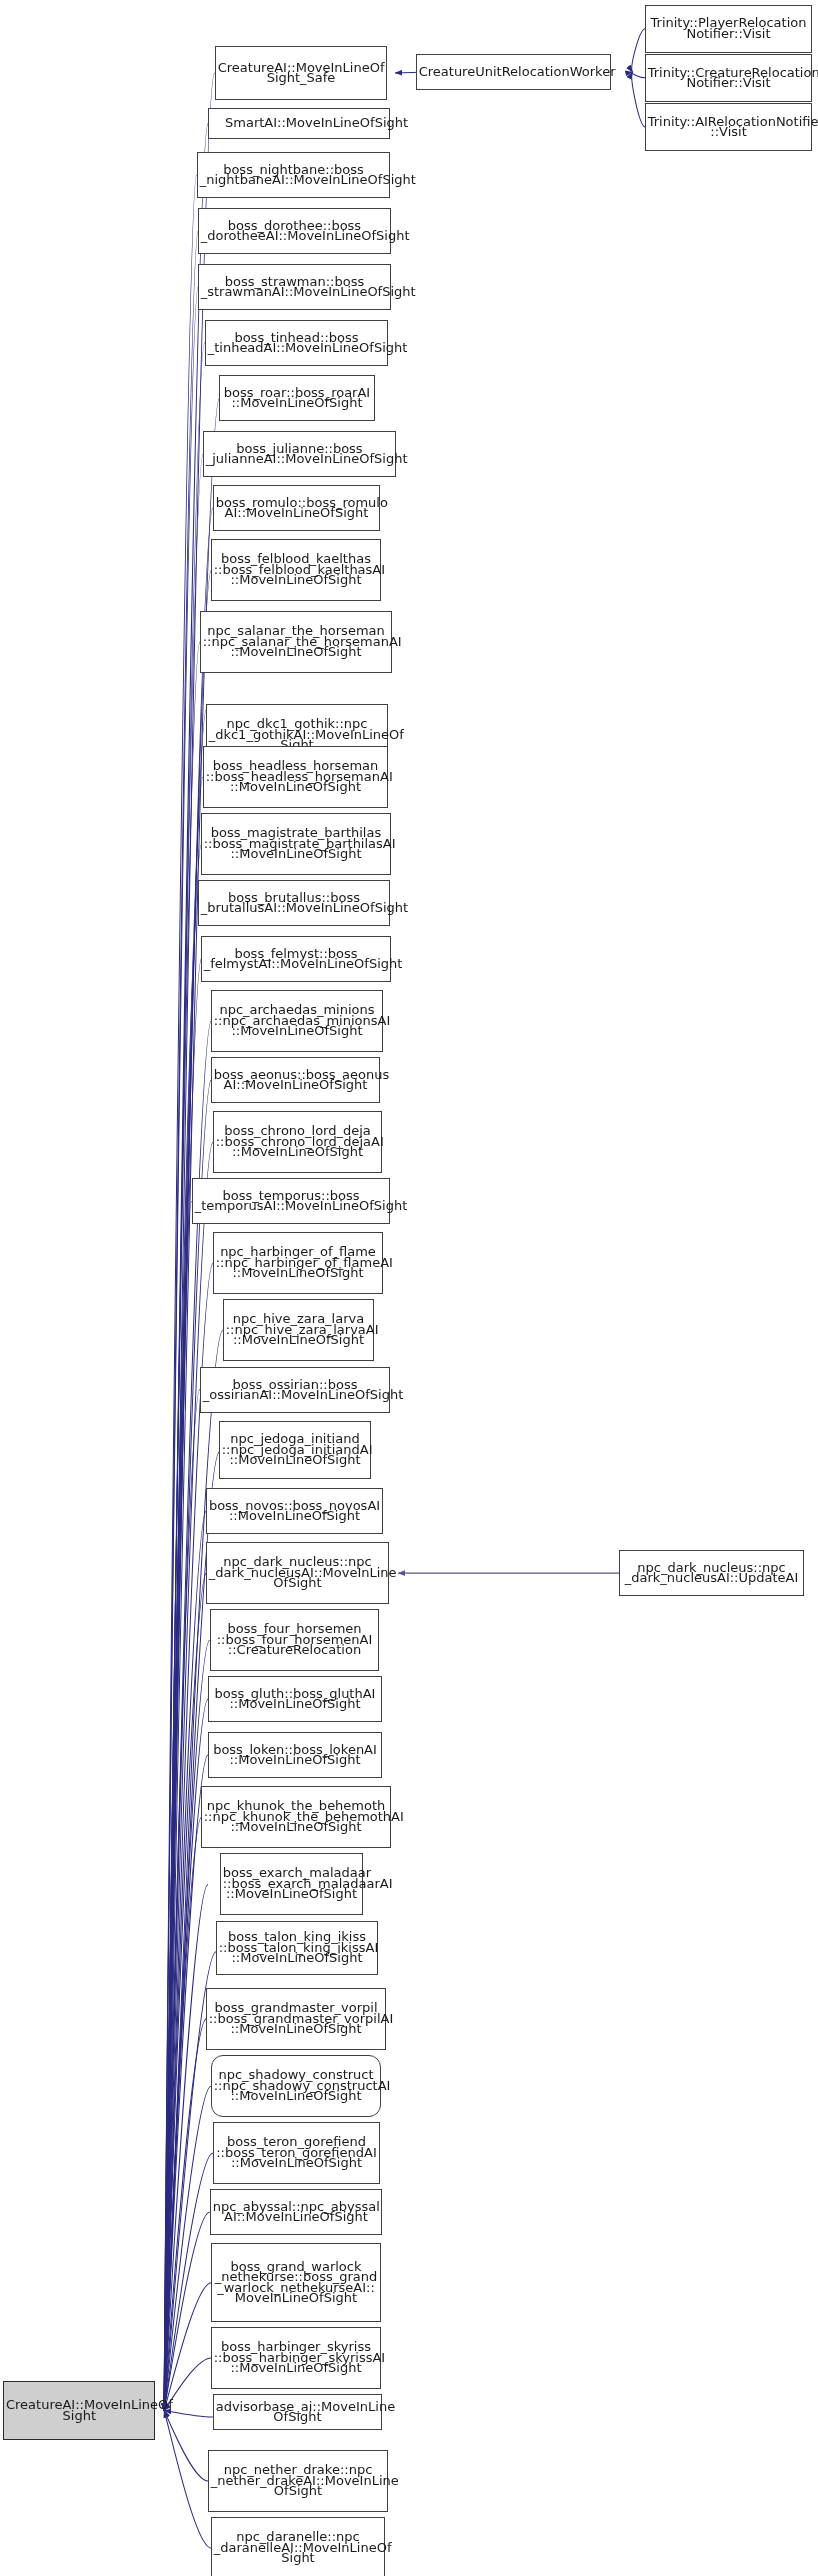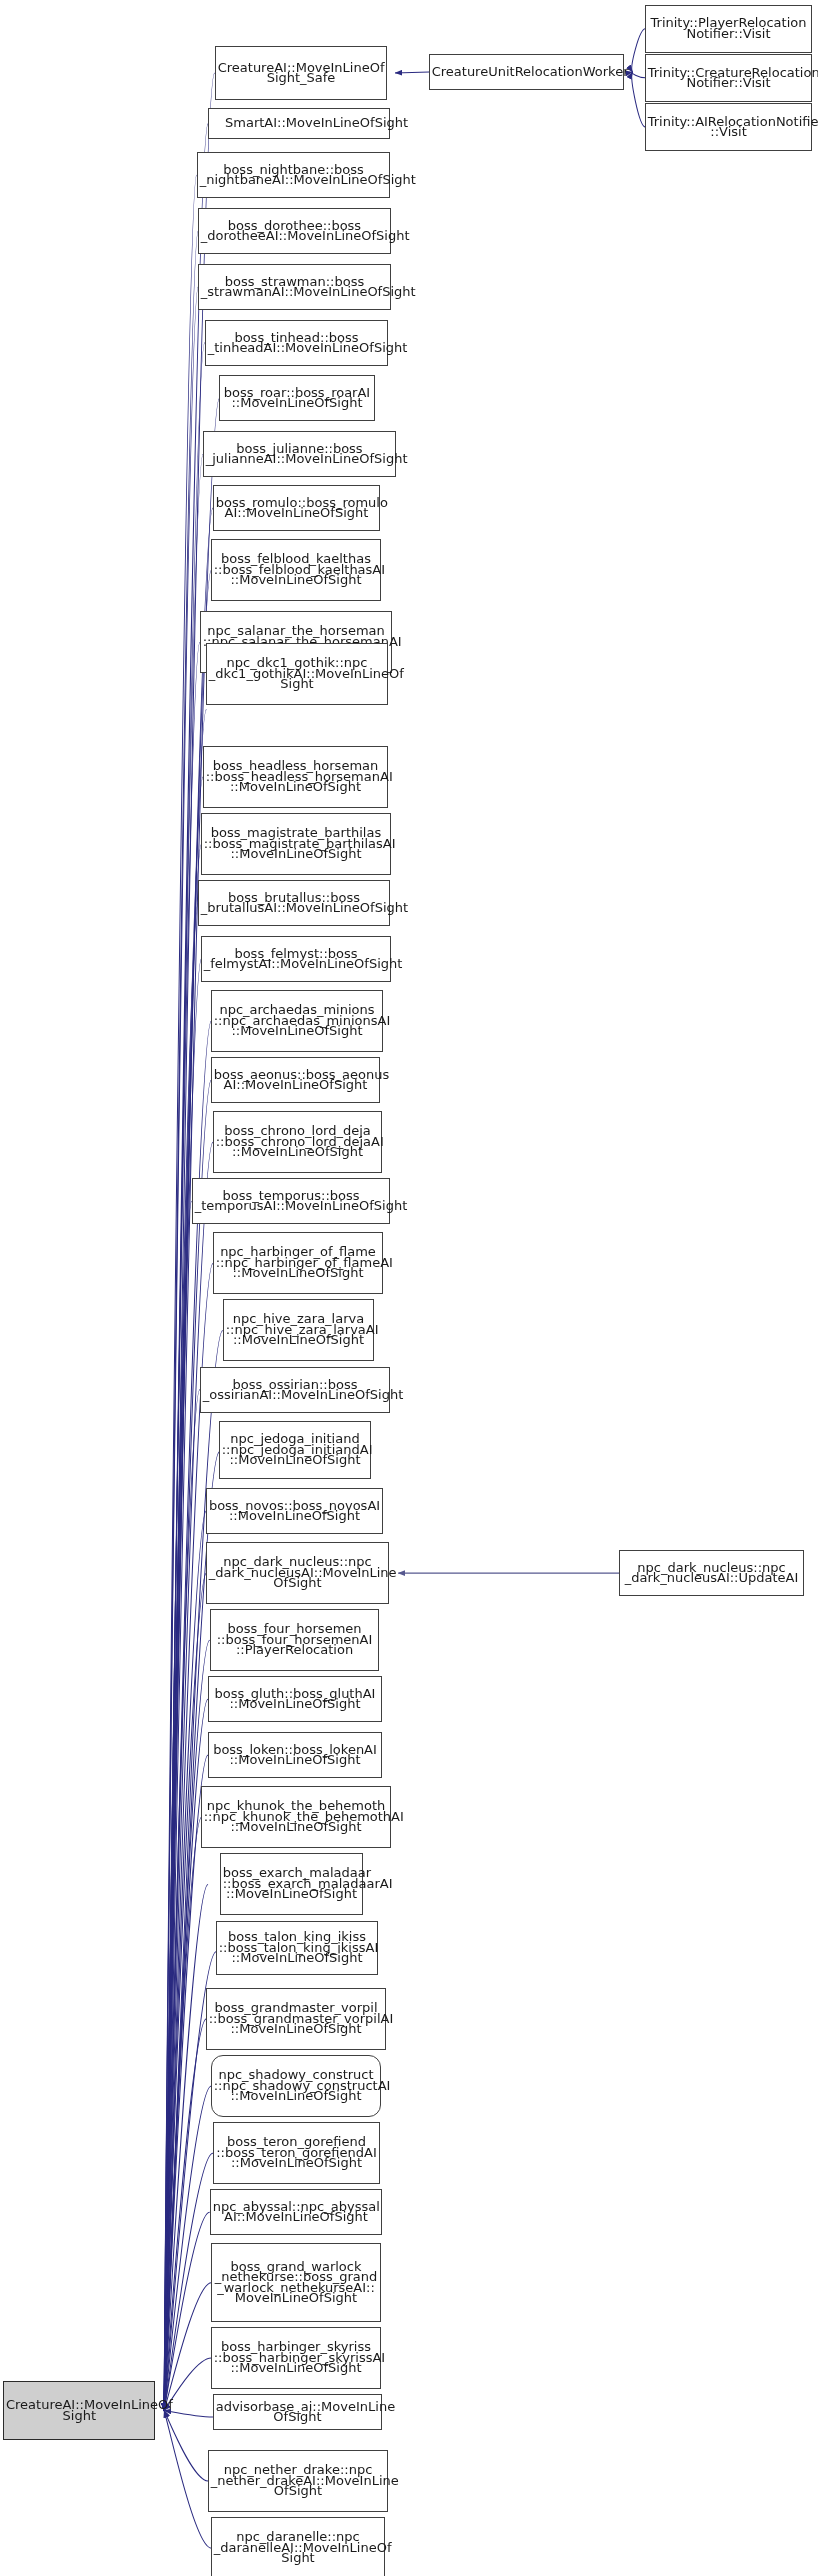--- a/index.html
+++ b/index.html
@@ -112,21 +112,21 @@
         <path d="M 251.68 2857.1087786259545 C 231.65200000000002 2857.1087786259545, 199.6072 2850.135496183206, 193.92000000000002 2849.360687022901" fill="none" stroke="#2a2a80" stroke-width="1.2" marker-end="url(#arrowhead)"></path>
         <path d="M 245.87199999999999 2932.6526717557254 C 227.5864 2932.6526717557254, 198.32944 2857.6898854961833, 193.92000000000002 2849.360687022901" fill="none" stroke="#2a2a80" stroke-width="1.2" marker-end="url(#arrowhead)"></path>
         <path d="M 249.744 3012.070610687023 C 230.29680000000002 3012.070610687023, 199.18128000000002 2865.631679389313, 193.92000000000002 2849.360687022901" fill="none" stroke="#2a2a80" stroke-width="1.2" marker-end="url(#arrowhead)"></path>
       </g>
   </svg>
   <div id="nodes">
       <div class="node root" style="left: 3.3px; top: 2381px; width: 152px; height: 59px;"><span class="lbl">CreatureAI::MoveInLineOf
 Sight</span></div>
       <div class="node" style="left: 215px; top: 46px; width: 172px; height: 54px;"><span class="lbl">CreatureAI::MoveInLineOf
 Sight_Safe</span></div>
-      <div class="node" style="left: 429px; top: 54px; width: 195px; height: 36px;"><span class="lbl">CreatureUnitRelocationWorker</span></div>
+      <div class="node" style="left: 416px; top: 54px; width: 195px; height: 36px;"><span class="lbl">CreatureUnitRelocationWorker</span></div>
       <div class="node" style="left: 645px; top: 4.9px; width: 167px; height: 48px;"><span class="lbl">Trinity::PlayerRelocation
 Notifier::Visit</span></div>
       <div class="node" style="left: 645px; top: 54px; width: 167px; height: 48px;"><span class="lbl">Trinity::CreatureRelocation
 Notifier::Visit</span></div>
       <div class="node" style="left: 645px; top: 103px; width: 167px; height: 48px;"><span class="lbl">Trinity::AIRelocationNotifier
 ::Visit</span></div>
       <div class="node" style="left: 208px; top: 108px; width: 182px; height: 31px; padding-left: 16px;"><span class="lbl">SmartAI::MoveInLineOfSight</span></div>
       <div class="node" style="left: 197px; top: 152px; width: 193px; height: 46px;"><span class="lbl">boss_nightbane::boss
 _nightbaneAI::MoveInLineOfSight</span></div>
       <div class="node" style="left: 198px; top: 208px; width: 193px; height: 46px;"><span class="lbl">boss_dorothee::boss
@@ -140,21 +140,21 @@
       <div class="node" style="left: 203px; top: 431px; width: 193px; height: 46px;"><span class="lbl">boss_julianne::boss
 _julianneAI::MoveInLineOfSight</span></div>
       <div class="node" style="left: 213px; top: 485px; width: 167px; height: 46px;"><span class="lbl">boss_romulo::boss_romulo
 AI::MoveInLineOfSight</span></div>
       <div class="node" style="left: 211px; top: 539px; width: 170px; height: 62px;"><span class="lbl">boss_felblood_kaelthas
 ::boss_felblood_kaelthasAI
 ::MoveInLineOfSight</span></div>
       <div class="node" style="left: 200px; top: 611px; width: 192px; height: 62px;"><span class="lbl">npc_salanar_the_horseman
 ::npc_salanar_the_horsemanAI
 ::MoveInLineOfSight</span></div>
-      <div class="node" style="left: 206px; top: 643px; width: 182px; height: 62px;"><span class="lbl">npc_dkc1_gothik::npc
+      <div class="node" style="left: 206px; top: 704px; width: 182px; height: 62px;"><span class="lbl">npc_dkc1_gothik::npc
 _dkc1_gothikAI::MoveInLineOf
 Sight</span></div>
       <div class="node" style="left: 203px; top: 746px; width: 185px; height: 62px;"><span class="lbl">boss_headless_horseman
 ::boss_headless_horsemanAI
 ::MoveInLineOfSight</span></div>
       <div class="node" style="left: 201px; top: 813px; width: 190px; height: 62px;"><span class="lbl">boss_magistrate_barthilas
 ::boss_magistrate_barthilasAI
 ::MoveInLineOfSight</span></div>
       <div class="node" style="left: 198px; top: 880px; width: 192px; height: 46px;"><span class="lbl">boss_brutallus::boss
 _brutallusAI::MoveInLineOfSight</span></div>
@@ -183,21 +183,21 @@
 ::MoveInLineOfSight</span></div>
       <div class="node" style="left: 206px; top: 1488px; width: 177px; height: 46px;"><span class="lbl">boss_novos::boss_novosAI
 ::MoveInLineOfSight</span></div>
       <div class="node" style="left: 206px; top: 1542px; width: 183px; height: 62px;"><span class="lbl">npc_dark_nucleus::npc
 _dark_nucleusAI::MoveInLine
 OfSight</span></div>
       <div class="node" style="left: 619px; top: 1550px; width: 185px; height: 46px;"><span class="lbl">npc_dark_nucleus::npc
 _dark_nucleusAI::UpdateAI</span></div>
       <div class="node" style="left: 210px; top: 1609px; width: 169px; height: 62px;"><span class="lbl">boss_four_horsemen
 ::boss_four_horsemenAI
-::PlayerRelocation</span></div>
+::CreatureRelocation</span></div>
       <div class="node" style="left: 208px; top: 1676px; width: 174px; height: 46px;"><span class="lbl">boss_gluth::boss_gluthAI
 ::MoveInLineOfSight</span></div>
       <div class="node" style="left: 208px; top: 1732px; width: 174px; height: 46px;"><span class="lbl">boss_loken::boss_lokenAI
 ::MoveInLineOfSight</span></div>
       <div class="node" style="left: 201px; top: 1786px; width: 190px; height: 62px;"><span class="lbl">npc_khunok_the_behemoth
 ::npc_khunok_the_behemothAI
 ::MoveInLineOfSight</span></div>
       <div class="node" style="left: 196px; top: 1853px; width: 143px; height: 62px; margin-left: 24px;"><span class="lbl">boss_exarch_maladaar
 ::boss_exarch_maladaarAI
 ::MoveInLineOfSight</span></div>

